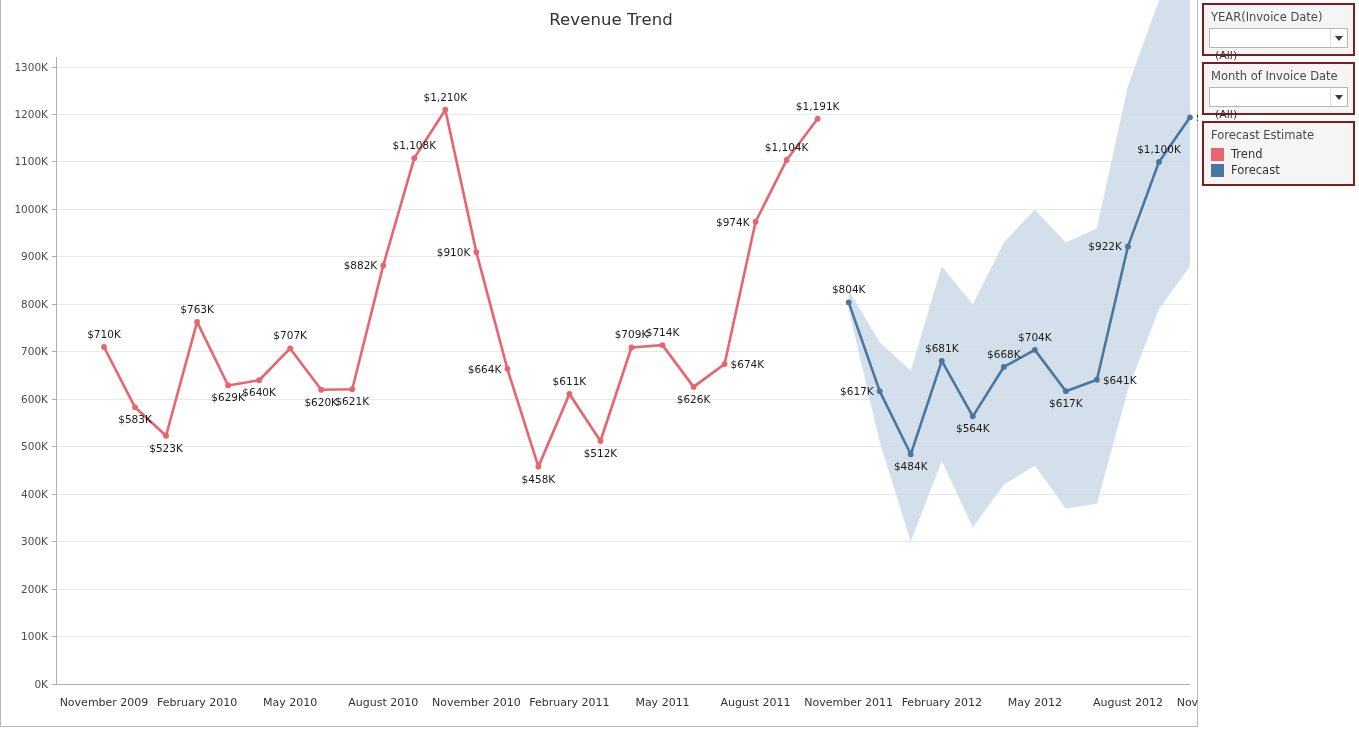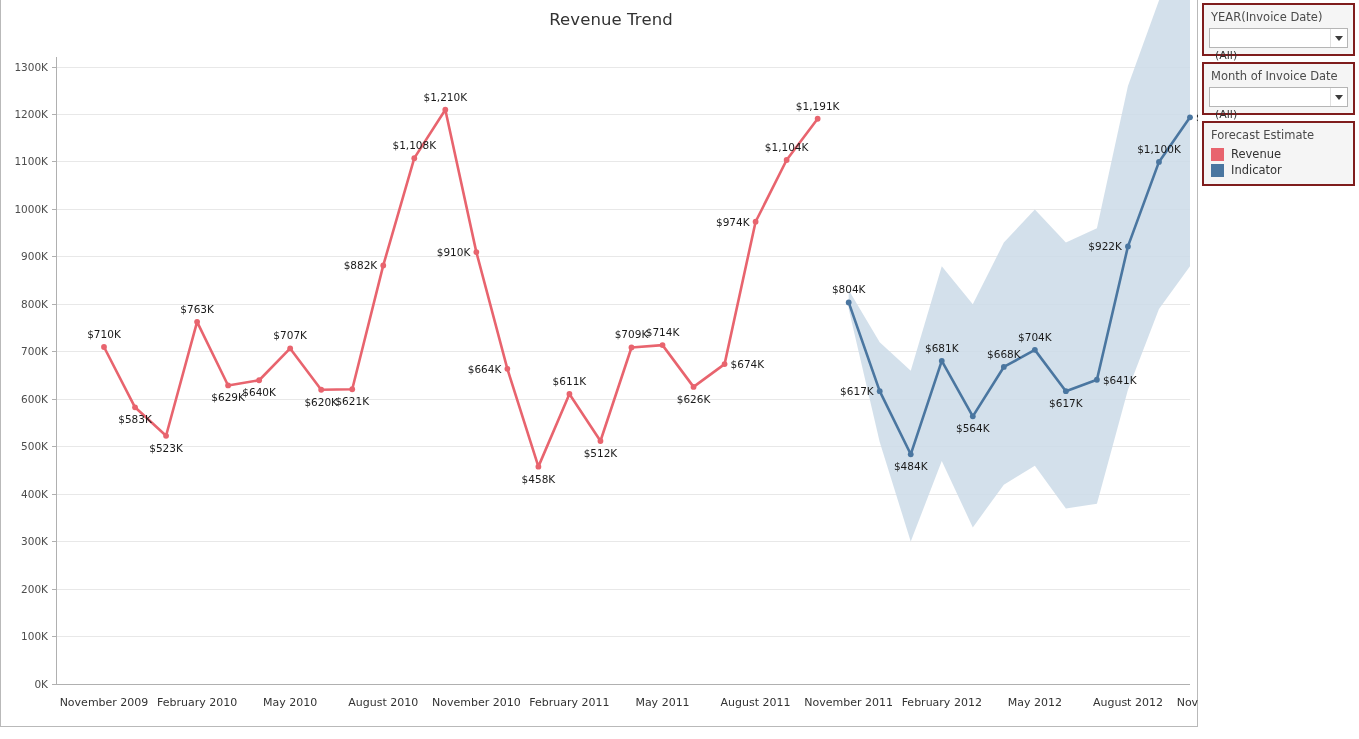--- a/index.html
+++ b/index.html
@@ -318,23 +318,23 @@
             <i></i>
           </span>
       </div>
     </div>
 
     <div class="card">
       <div class="card-title">Forecast Estimate</div>
       <div class="legend-list">
         <div class="legend-row">
           <span class="legend-swatch" id="sw-actual" style="background: rgb(232, 100, 110);"></span>
-          <span class="legend-label">Revenue</span>
+          <span class="legend-label">Trend</span>
         </div>
         <div class="legend-row">
           <span class="legend-swatch" id="sw-estimate" style="background: rgb(74, 118, 160);"></span>
-          <span class="legend-label">Indicator</span>
+          <span class="legend-label">Forecast</span>
         </div>
       </div>
     </div>
 
   </div>
 </div>
 
 </body></html>

